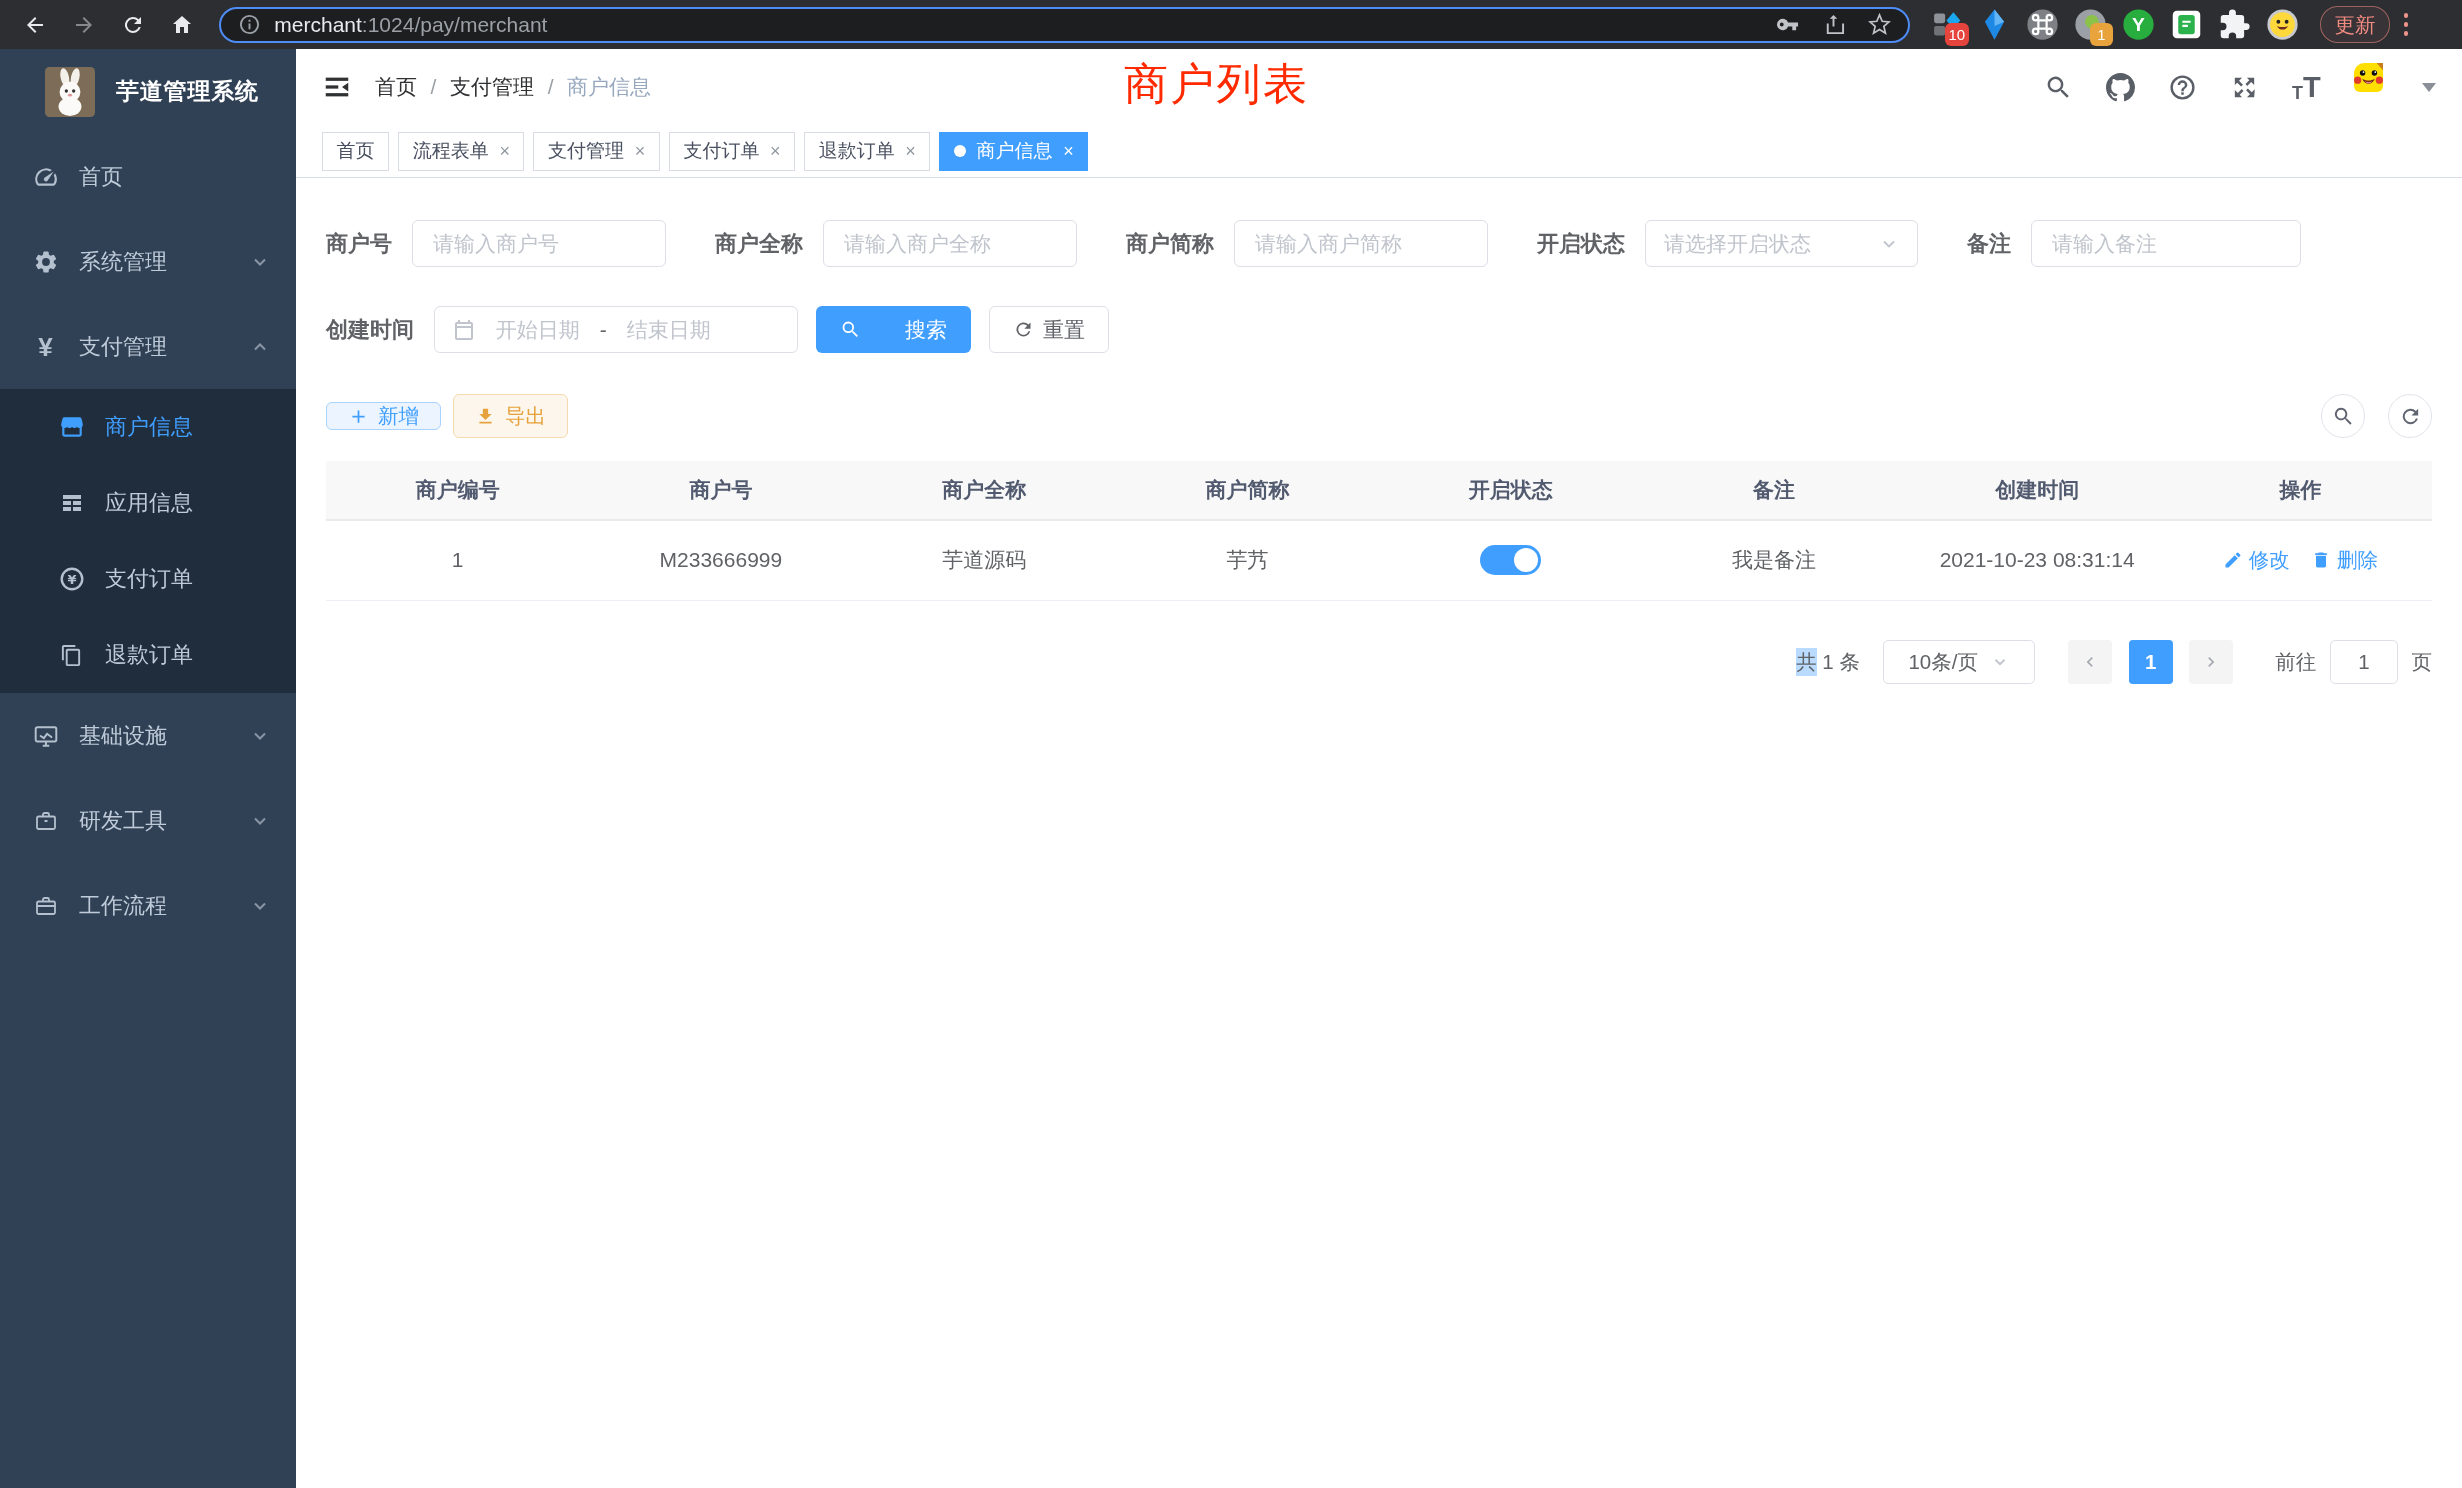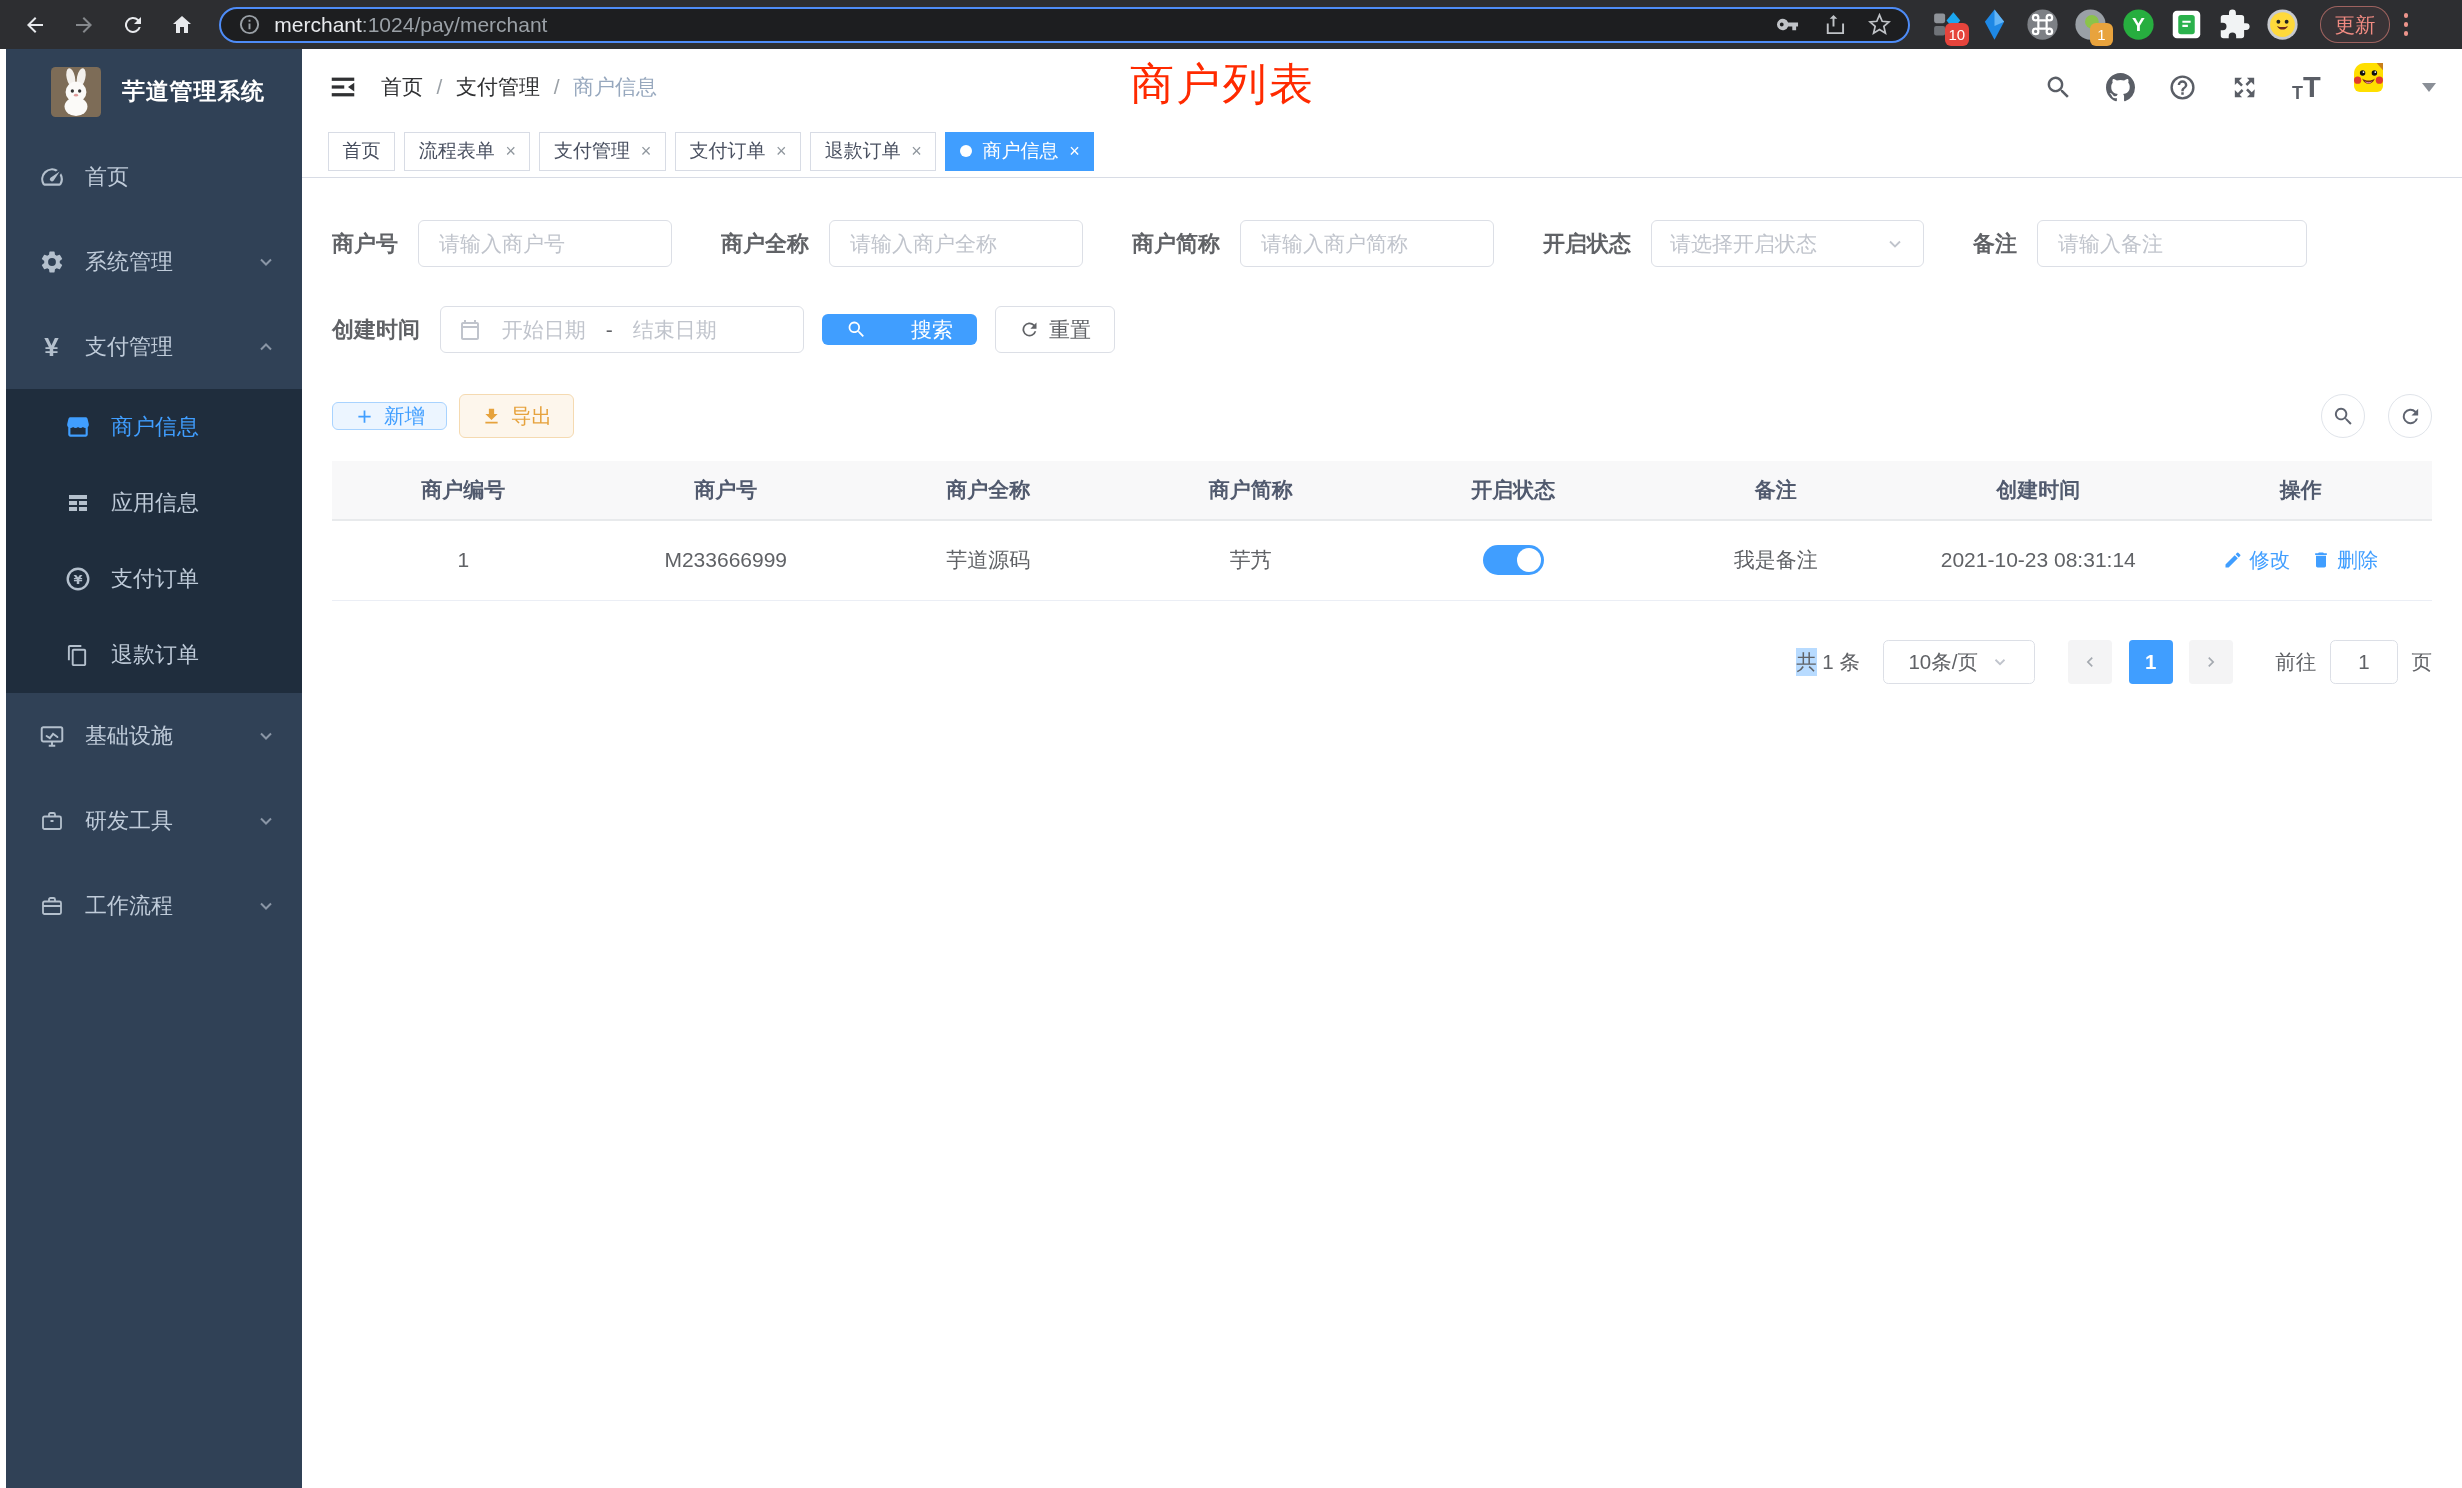--- a/index.html
+++ b/index.html
@@ -23,21 +23,21 @@
     font-size:15px; color:#fff; display:flex; align-items:center; justify-content:center; padding:0 3.8px; }
   .badge.red { background:#e5443c; }
   .badge.orange { background:#e8a33d; color:#fff; }
   .update-btn { margin-left:21px; color:#f28b82; border:1.5px solid rgba(242,139,130,.55);
     background:rgba(242,139,130,.06); border-radius:18px; font-size:20.5px; padding:3.8px 13.6px; }
   .kebab { margin-left:13.6px; margin-right:12px; display:flex; flex-direction:column; gap:4.5px; }
   .kebab i { width:4.5px; height:4.5px; border-radius:50%; background:#ec948c; }
 
   
   .app { display:flex; height:1440px; }
-  .sidebar { width:296px; background:#304156; flex:0 0 auto;margin-left:6px; }
+  .sidebar { width:296px; background:#304156; flex:0 0 auto; }
   .logo-row { height:85px; display:flex; align-items:center; padding-left:45px; gap:21px; }
   .logo-img { width:50px; height:50px; border-radius:4.5px; overflow:hidden; flex:0 0 auto; }
   .logo-title { color:#fff; font-size:23px; font-weight:600; letter-spacing:0.8px; }
   .menu-item { height:85px; display:flex; align-items:center; padding:0 26px 0 32px;
     color:#bfcbd9; font-size:22px; gap:20px; cursor:pointer; }
   .menu-item .mi { width:27px; height:27px; flex:0 0 auto; display:flex; align-items:center; justify-content:center; }
   .menu-item .chev { margin-left:auto; width:20px; height:20px; opacity:.85; }
   .submenu { background:#1f2d3d; }
   .submenu .menu-item { height:76px; padding-left:58px; }
   .submenu .menu-item.active { color:#409eff; }
@@ -87,21 +87,21 @@
     align-items:center; padding:0 18px; cursor:pointer; background:#fff; }
   .select-box .ph { font-size:21px; color:#c0c4cc; }
   .select-box .sc { margin-left:auto; width:20px; height:20px; }
   .date-range { width:364px; height:47px; border:1.5px solid #dcdfe6; border-radius:6px; display:flex;
     align-items:center; padding:0 16.7px; gap:20px; background:#fff; }
   .date-range .dph { font-size:21px; color:#c0c4cc; }
   .date-range .dsep { font-size:21px; color:#606266; }
   .cal-ic { width:24px; height:24px; fill:#c0c4cc; }
   .btn { display:inline-flex; align-items:center; justify-content:center; gap:9px; border-radius:6px;
     font-size:21px; cursor:pointer; border:1.5px solid transparent; }
-  .btn-search { height:31px; padding:0 23px; background:#409eff; color:#fff; margin-left:18px;gap:44px; }
+  .btn-search { height:47px; padding:0 23px; background:#409eff; color:#fff; margin-left:18px;gap:44px; }
   .btn-reset  { height:47px; padding:0 23px; background:#fff; color:#606266; border-color:#dcdfe6; margin-left:18px; }
   .btn svg { width:21px; height:21px; }
 
   .toolbar-row { margin-top:41px; display:flex; align-items:center; }
   .btn-add { height:28px; padding:0 21px; background:#ecf5ff; border-color:#a8d3ff; color:#409eff; font-size:20.5px; }
   .btn-export { height:44px; padding:0 21px; background:#fdf6ec; border-color:#f5dab1; color:#e6a23c; font-size:20.5px; margin-left:12px; }
   .tool-right { margin-left:auto; display:flex; align-items:center; gap:23px; }
   .circle-btn { width:44px; height:44px; border:1.5px solid #e0e4ea; border-radius:50%; background:#fff;
     display:flex; align-items:center; justify-content:center; cursor:pointer; }
   .circle-btn svg { width:23px; height:23px; fill:#5f6470; }

